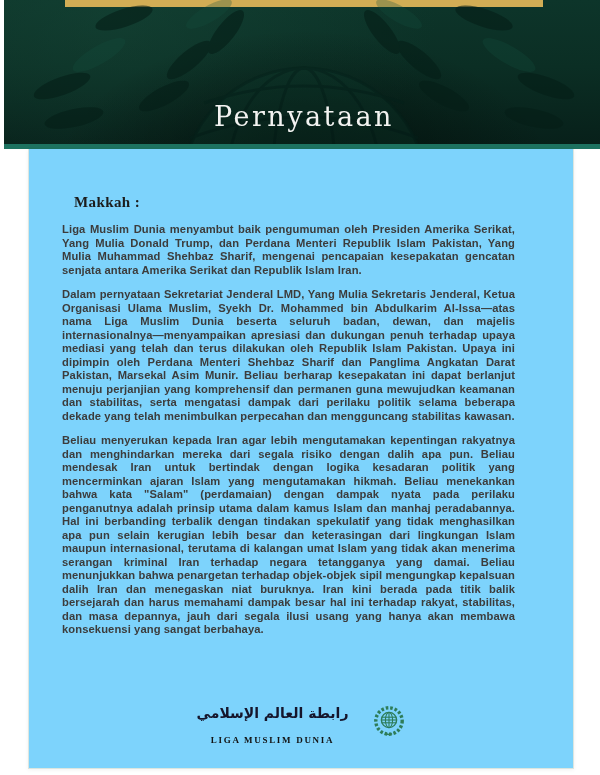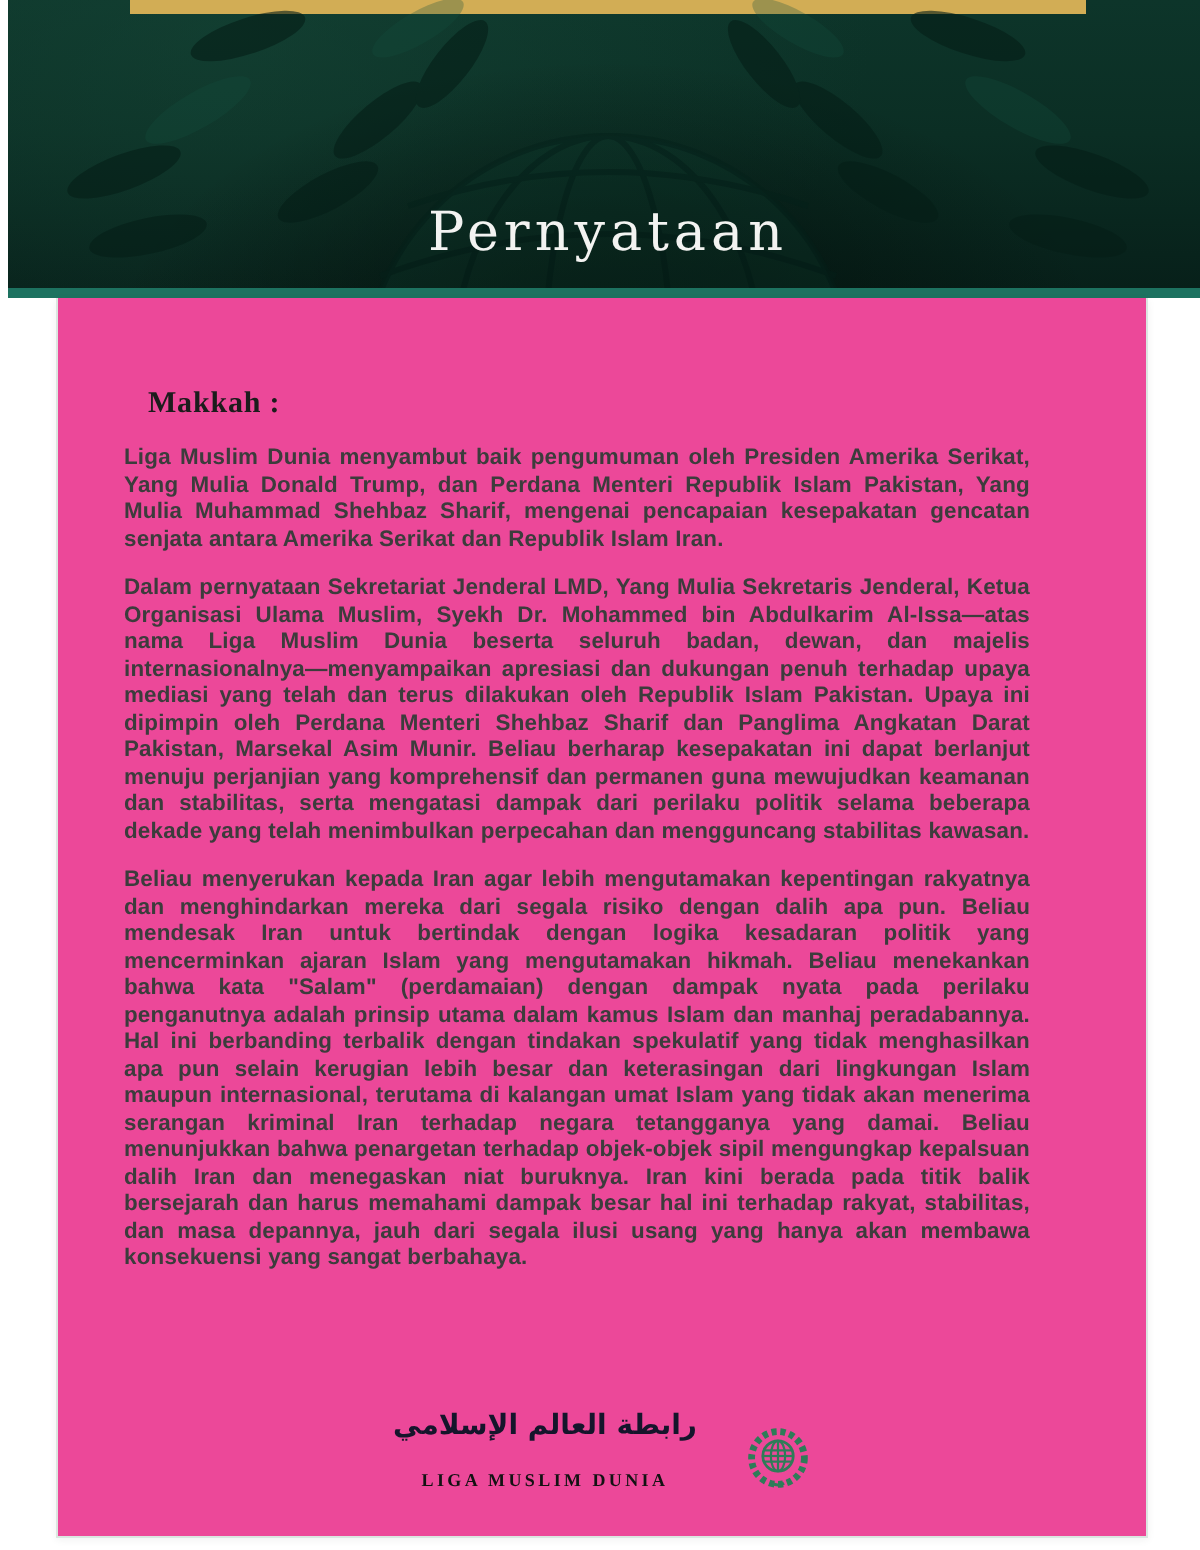--- a/index.html
+++ b/index.html
@@ -14,32 +14,32 @@
       linear-gradient(180deg,#0d352a 0%,#0b2e24 45%,#071f19 100%);
     overflow:hidden;}
   .accent-bar{position:absolute;top:0;left:61px;width:478px;height:7px;background:#d2ad55;}
   .header-sep{position:absolute;bottom:0;left:0;width:600px;height:5px;background:#1d7260;}
   .wm{position:absolute;top:0;left:0;}
   .header-title{position:absolute;bottom:17px;left:0;width:600px;text-align:center;
     font-family:"DejaVu Serif","Liberation Serif",serif;font-size:27px;font-weight:400;
     color:#f3f3f1;letter-spacing:2.5px;}
 
   
-  .card{position:absolute;top:149px;left:28px;width:546px;height:620px;background:#ec4899;
+  .card{position:absolute;top:149px;left:28px;width:546px;height:620px;background:#7dd3fc;
     border:1px solid #dbe6e0;border-top:none;box-shadow:0 1px 4px rgba(20,40,30,.06);
     box-sizing:border-box;}
   .location-heading{margin:45px 0 0 45px;font-family:"Liberation Serif",serif;
     font-size:15px;font-weight:700;letter-spacing:.4px;color:#1c1c1c;}
   .doc-text{margin:12px 46px 0 33px;text-align:justify;color:#3c3c3c;
     font-size:11.2px;line-height:13.5px;font-weight:700;letter-spacing:.1px;}
   .doc-text p{margin:0 12px 11px 0;}
 
   
   .logo-row{position:absolute;left:0;bottom:23px;width:100%;display:flex;
-    justify-content:center;align-items:flex-end;gap:25px;}
+    justify-content:center;align-items:flex-start;gap:25px;}
   .logo-text{display:flex;flex-direction:column;align-items:center;}
   .logo-arabic{font-family:"DejaVu Sans",sans-serif;font-size:14px;line-height:17px;
     color:#15152b;font-weight:700;}
   .logo-latin{font-family:"Liberation Serif",serif;font-size:9px;font-weight:700;
     letter-spacing:1.7px;color:#121212;margin-top:13px;white-space:nowrap;}
 </style>
 </head>
 <body>
 
 <div class="header">

